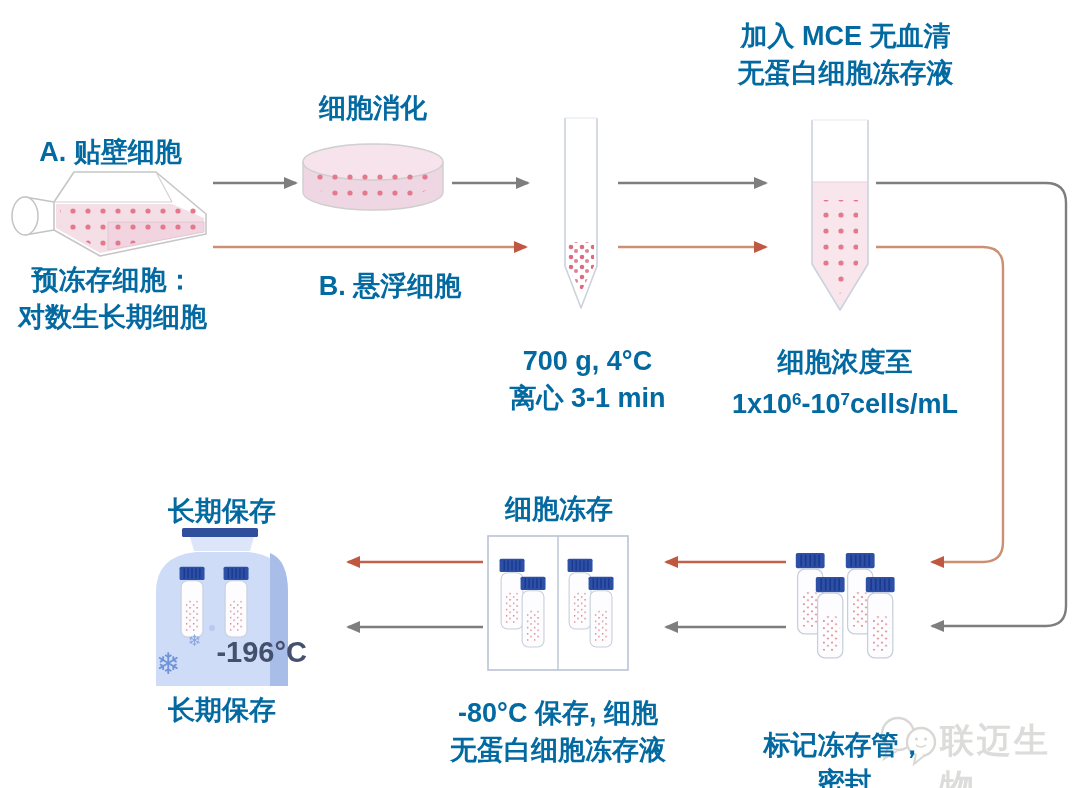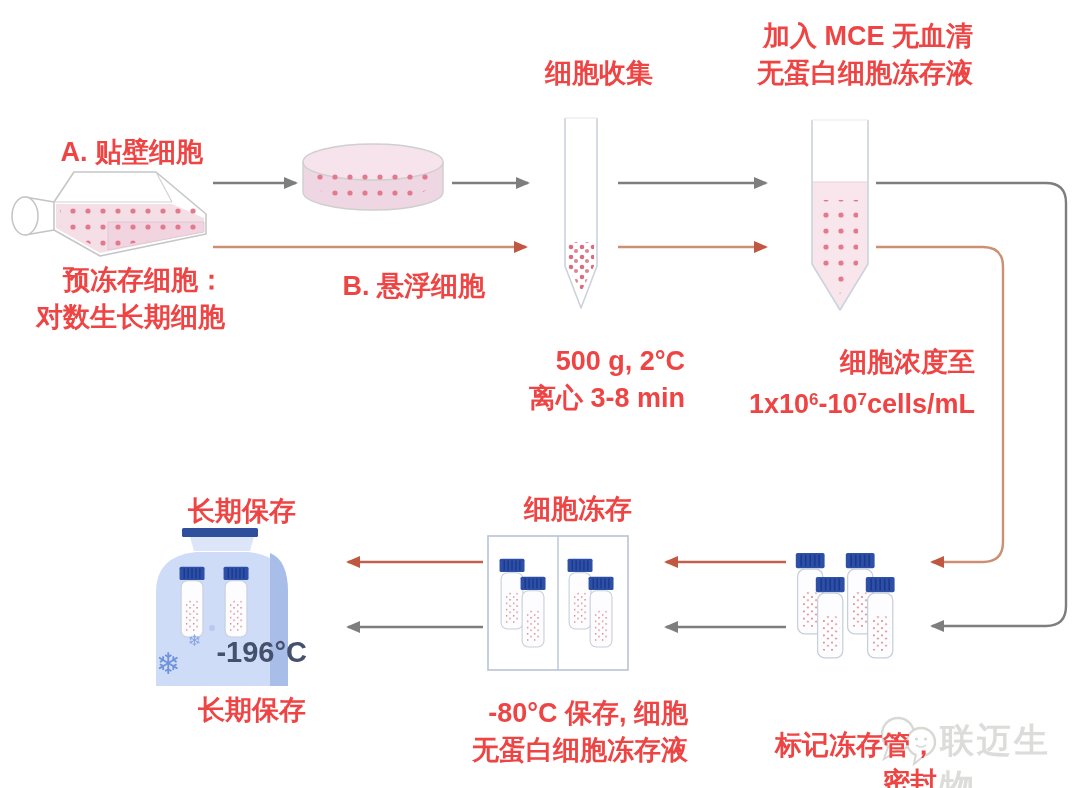--- a/index.html
+++ b/index.html
@@ -1,20 +1,20 @@
 <!DOCTYPE html>
 <html><head>
 <meta charset="utf-8">
 <style>
   html,body{margin:0;padding:0;background:#ffffff;}
   .canvas{position:relative;width:1080px;height:788px;background:#ffffff;overflow:hidden;
           font-family:"Liberation Sans","DejaVu Sans",sans-serif;}
   .layer{position:absolute;left:0;top:0;}
   .icon{position:absolute;z-index:2;}
-  .txt{position:absolute;z-index:3;text-align:right;color:#ef4444;font-weight:600;
+  .txt{position:absolute;z-index:3;text-align:center;color:#0369a1;font-weight:600;
        font-size:27px;line-height:37px;white-space:nowrap;}
   .txt .sup{font-size:17px;vertical-align:8px;}
   .temp{position:absolute;z-index:3;color:#44506e;font-weight:600;font-size:29px;text-align:right;}
   .brand{position:absolute;z-index:1;color:#dcdcda;font-weight:700;font-size:34px;letter-spacing:3px;}
   .ga{stroke:#7e7e7e;stroke-width:2.4;fill:none;}
   .ol{stroke:#cd8f72;stroke-width:2.4;fill:none;}
   .oa{stroke:#c2604e;stroke-width:2.4;fill:none;}
 </style>
 </head>
 <body>
@@ -134,28 +134,28 @@
   </svg>
   <div class="brand" style="left:940px;top:718px">联迈生物</div>
 
   <div class="txt" style="left:18px;top:134px;width:185px">A. 贴壁细胞</div>
 
   <div class="txt" style="left:0px;top:262px;width:225px">
     <div>预冻存细胞：</div>
     <div>对数生长期细胞</div>
   </div>
 
+  <div class="txt" style="left:302px;top:90px;width:142px">细胞消化</div>
 
   <div class="txt" style="left:295px;top:268px;width:190px">B. 悬浮细胞</div>
 
-  <div class="txt" style="left:513px;top:55px;width:140px">细胞收集</div>
 
   <div class="txt" style="left:490px;top:343px;width:195px">
-    <div>500 g, 2°C</div>
-    <div>离心 3-8 min</div>
+    <div>700 g, 4°C</div>
+    <div>离心 3-1 min</div>
   </div>
 
   <div class="txt" style="left:718px;top:18px;width:255px">
     <div>加入 MCE 无血清</div>
     <div>无蛋白细胞冻存液</div>
   </div>
 
   <div class="txt" style="left:715px;top:344px;width:260px">
     <div>细胞浓度至</div>
     <div>

